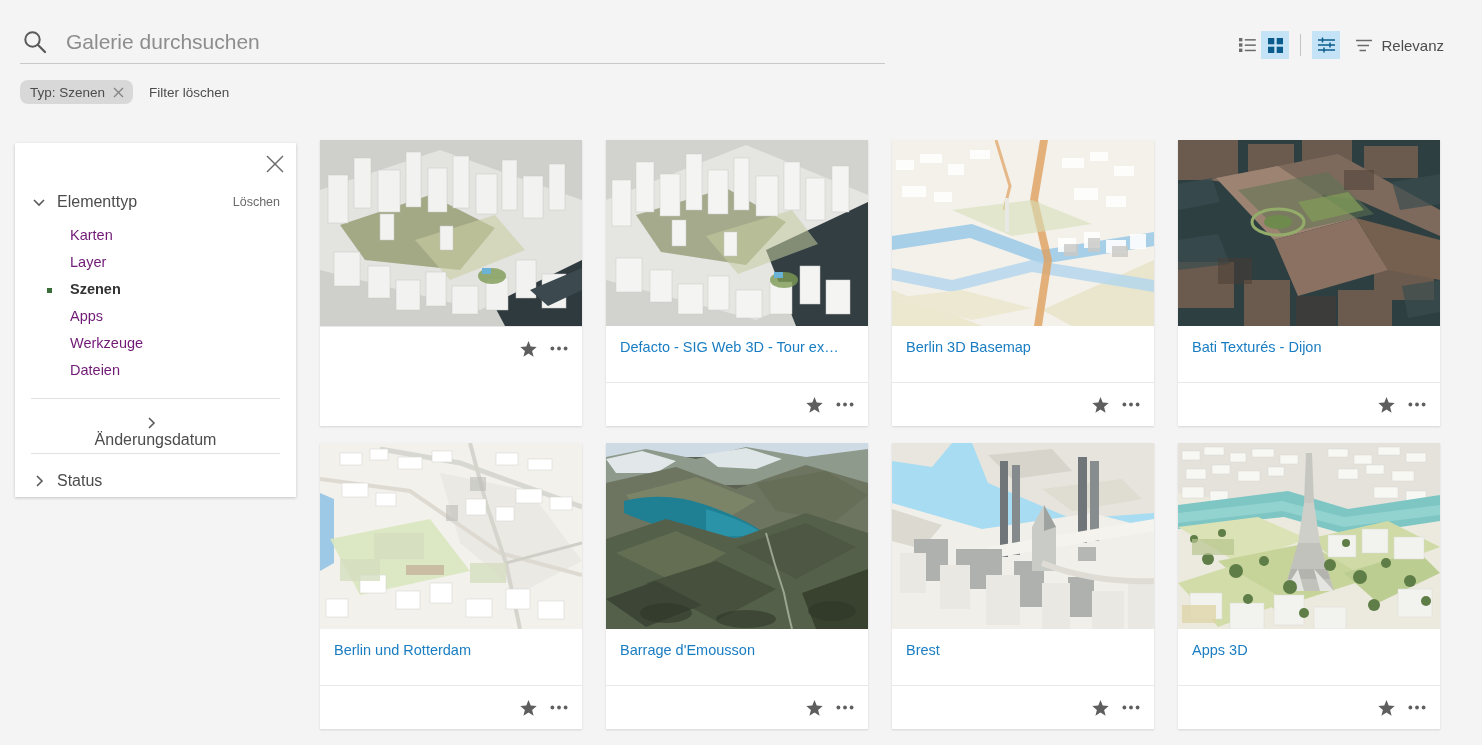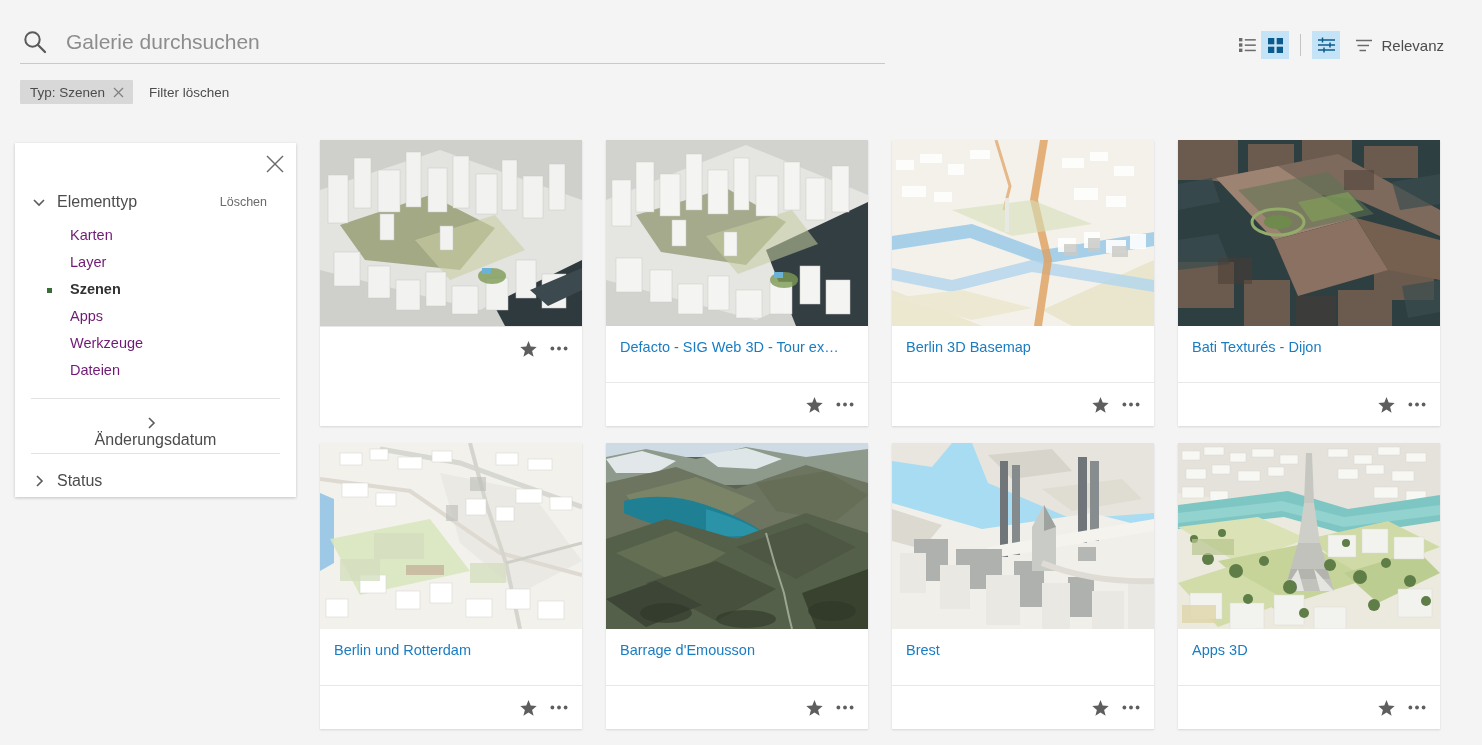--- a/index.html
+++ b/index.html
@@ -20,21 +20,21 @@
     border: none; outline: none; background: transparent;
     font-family: "Liberation Sans", sans-serif; font-size: 21px; color: #4c4c4c;
   }
   #search-input::placeholder { color: #8d8d8d; }
   #search-underline { position: absolute; left: 20px; top: 63px; width: 865px; height: 1px; background: #c9c9c9; }
 
   #chip-row { position: absolute; left: 20px; top: 80px; height: 24px; display: flex; align-items: center; gap: 16px; }
   .chip {
     display: inline-flex; align-items: center; gap: 8px;
     background: #d8d8d8; color: #4c4c4c; font-size: 13.5px;
-    padding: 4px 9px 4px 10px; height: 24px; border-radius: 1px;
+    padding: 4px 9px 4px 10px; height: 24px; border-radius: 8px;
   }
   .chip-x { width: 11px; height: 11px; display: block; opacity: .75; }
   #clear-filters { font-size: 13.5px; color: #4c4c4c; cursor: pointer; }
 
   
   #view-tools { position: absolute; right: 38px; top: 31px; display: flex; align-items: center; height: 28px; }
   .tool-btn { width: 28px; height: 28px; display: flex; align-items: center; justify-content: center; cursor: pointer; }
   .tool-btn.active { background: #c5e3f7; }
   .tool-sep { width: 1px; height: 22px; background: #c4c4c4; margin: 0 11px; }
   #sort-btn { display: flex; align-items: center; gap: 9px; margin-left: 16px; cursor: pointer; }
@@ -45,21 +45,21 @@
     position: absolute; left: 15px; top: 143px; width: 281px; height: 354px;
     background: #ffffff; box-shadow: 0 1px 3px rgba(0,0,0,.20);
   }
   #panel-close { position: absolute; right: 10px; top: 10px; width: 22px; height: 22px; cursor: pointer; }
   .fgroup-head {
     position: relative; display: flex; align-items: center;
     height: 22px; margin: 4px 16px; cursor: pointer;
   }
   .caret { width: 16px; height: 16px; margin-right: 10px; flex: 0 0 16px; }
   .fgroup-title { font-size: 16px; color: #4c4c4c; }
-  .fgroup-clear { position: absolute; right: 13px; font-size: 12.5px; color: #6a6a6a; cursor: pointer; }
+  .fgroup-clear { position: absolute; right: 0; font-size: 12.5px; color: #6a6a6a; cursor: pointer; }
   .fitem {
     position: relative; height: 27px; line-height: 27px; padding-left: 55px;
     font-size: 14.5px; color: #701a75; cursor: pointer;
   }
   .fitem.selected { font-weight: bold; color: #323232; }
   .fitem .dot {
     position: absolute; left: 32px; top: 12px; width: 5px; height: 5px; background: #3a6e38;
   }
   .fdivider { height: 1px; background: #e2e2e2; margin: 0 16px; }
 

